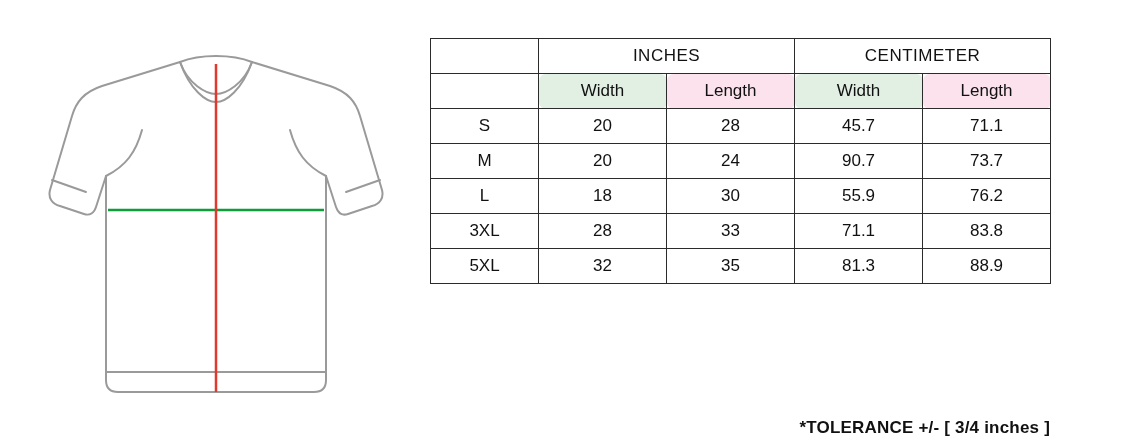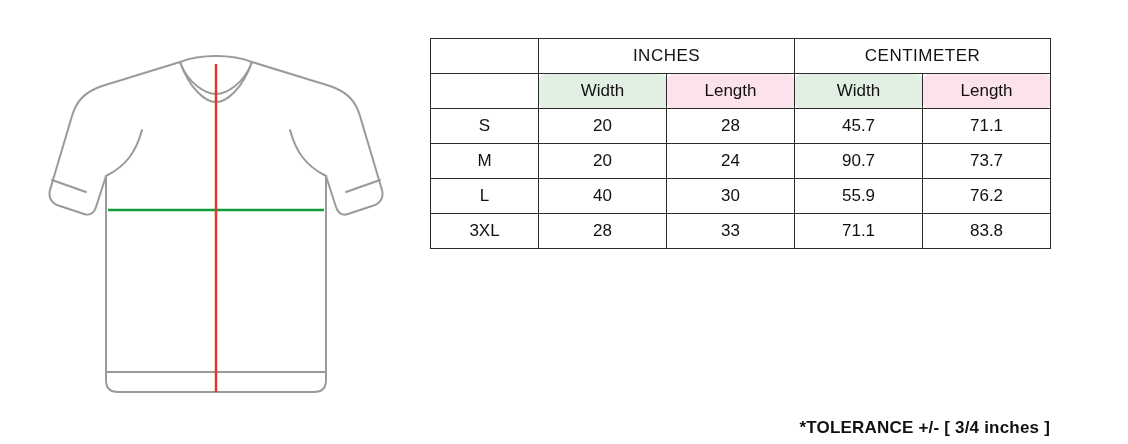--- a/index.html
+++ b/index.html
@@ -178,31 +178,38 @@
         </tr>
         <tr>
           <td>M</td>
           <td>20</td>
           <td>24</td>
           <td class="thick-sep">90.7</td>
           <td>73.7</td>
         </tr>
         <tr>
           <td>L</td>
-          <td>40</td>
+          <td>18</td>
           <td>30</td>
           <td class="thick-sep">55.9</td>
           <td>76.2</td>
         </tr>
         <tr>
           <td>3XL</td>
           <td>28</td>
           <td>33</td>
           <td class="thick-sep">71.1</td>
           <td>83.8</td>
         </tr>
+        <tr>
+          <td>5XL</td>
+          <td>32</td>
+          <td>35</td>
+          <td class="thick-sep">81.3</td>
+          <td>88.9</td>
+        </tr>
       </tbody>
     </table>
   </div>
 
   <div class="note">*TOLERANCE +/- [ 3/4 inches ]</div>
 
 </div>
 
 </body></html>

